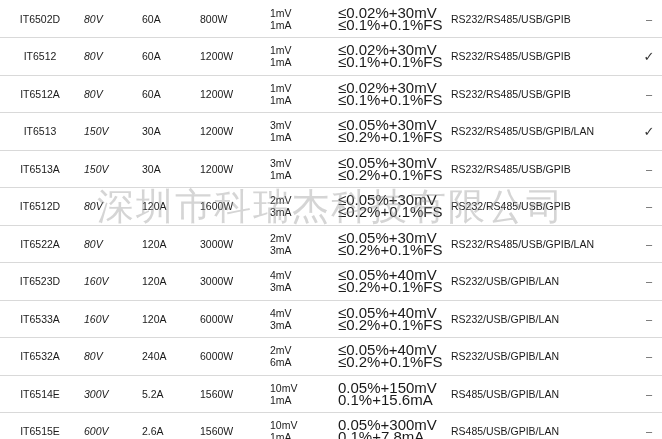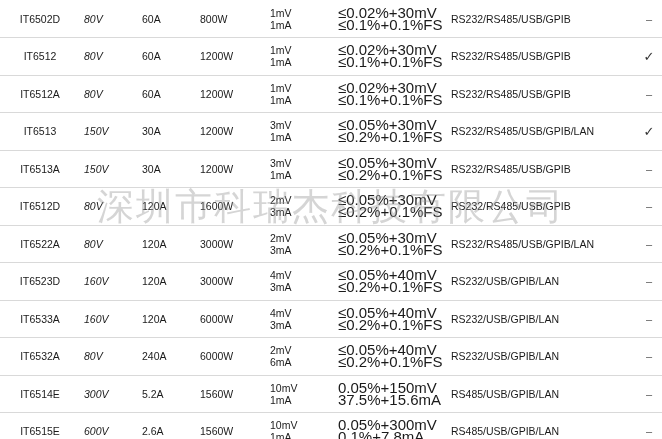--- a/index.html
+++ b/index.html
@@ -244,21 +244,21 @@
         <td class="c-model">IT6514E</td>
         <td class="c-volt">300V</td>
         <td class="c-curr">5.2A</td>
         <td class="c-power">1560W</td>
         <td class="c-res">
           <span class="res-line">10mV</span>
           <span class="res-line">1mA</span>
         </td>
         <td class="c-acc">
           <span class="acc-line">0.05%+150mV</span>
-          <span class="acc-line">37.5%+15.6mA</span>
+          <span class="acc-line">0.1%+15.6mA</span>
         </td>
         <td class="c-iface">RS485/USB/GPIB/LAN</td>
         <td class="c-mark"><span class="dash">–</span></td>
       </tr>
       <tr>
         <td class="c-model">IT6515E</td>
         <td class="c-volt">600V</td>
         <td class="c-curr">2.6A</td>
         <td class="c-power">1560W</td>
         <td class="c-res">

